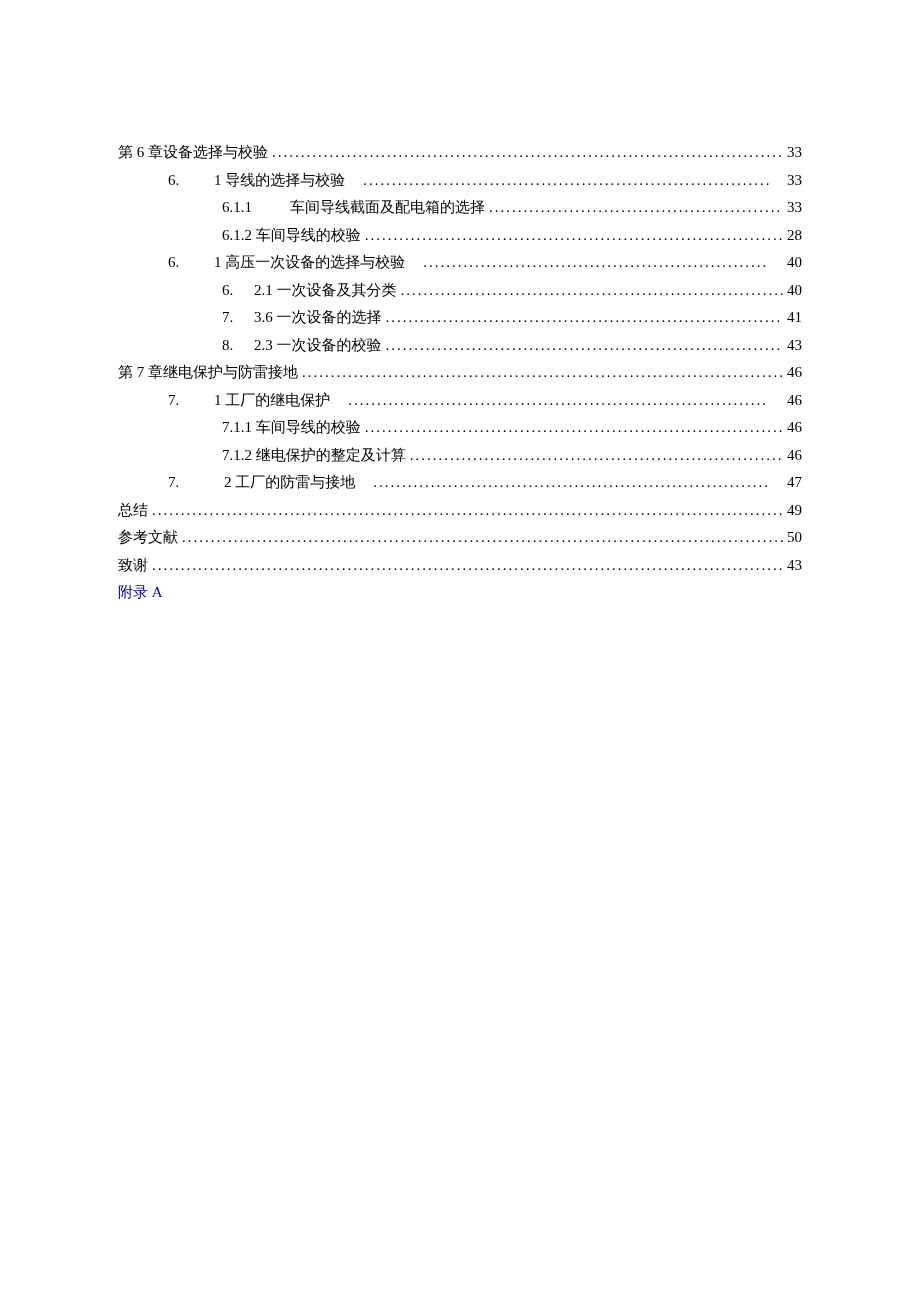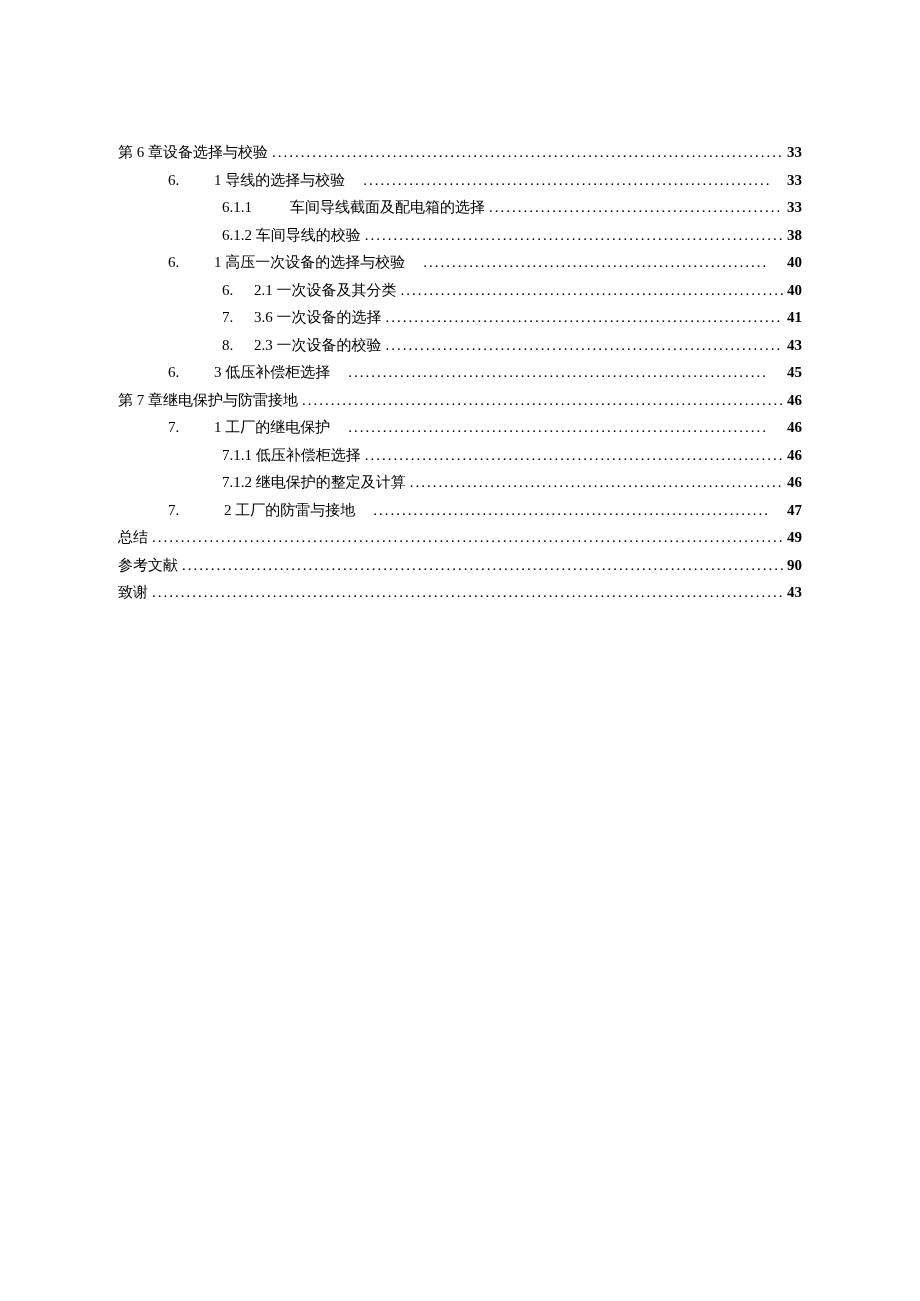--- a/index.html
+++ b/index.html
@@ -34,21 +34,20 @@
     overflow: hidden;
     letter-spacing: 2px;
     margin: 0 4px;
   }
   .dots::before {
     content: "....................................................................................................................................................................";
   }
   .pagenum {
     flex: 0 0 auto;
     text-align: right;
-    font-weight: bold;
   }
   .indent-0 { padding-left: 0; }
   .indent-1 { padding-left: 50px; gap: 14px; }
   .indent-2 { padding-left: 104px; }
   .appendix {
     color: #00009c;
     margin-top: 2px;
   }
 </style>
 </head>
@@ -74,21 +73,21 @@
     <span class="label">
       <span class="num-prefix" style="width:68px;">6.1.1</span><span>车间导线截面及配电箱的选择</span>
     </span>
     <span class="dots"></span>
     <span class="pagenum">33</span>
   </div>
 
   <div class="toc-line indent-2">
     <span class="label">6.1.2 车间导线的校验</span>
     <span class="dots"></span>
-    <span class="pagenum">38</span>
+    <span class="pagenum">28</span>
   </div>
 
   <div class="toc-line indent-1">
     <span class="label">
       <span class="num-prefix" style="width:46px;">6.</span><span>1 高压一次设备的选择与校验</span>
     </span>
     <span class="dots"></span>
     <span class="pagenum">40</span>
   </div>
 
@@ -109,44 +108,37 @@
   </div>
 
   <div class="toc-line indent-2">
     <span class="label">
       <span class="num-prefix" style="width:32px;">8.</span><span>2.3 一次设备的校验</span>
     </span>
     <span class="dots"></span>
     <span class="pagenum">43</span>
   </div>
 
-  <div class="toc-line indent-1">
-    <span class="label">
-      <span class="num-prefix" style="width:46px;">6.</span><span>3 低压补偿柜选择</span>
-    </span>
-    <span class="dots"></span>
-    <span class="pagenum">45</span>
-  </div>
 
   <div class="toc-line indent-0">
     <span class="label">第 7 章继电保护与防雷接地</span>
     <span class="dots"></span>
     <span class="pagenum">46</span>
   </div>
 
   <div class="toc-line indent-1">
     <span class="label">
       <span class="num-prefix" style="width:46px;">7.</span><span>1 工厂的继电保护</span>
     </span>
     <span class="dots"></span>
     <span class="pagenum">46</span>
   </div>
 
   <div class="toc-line indent-2">
-    <span class="label">7.1.1 低压补偿柜选择</span>
+    <span class="label">7.1.1 车间导线的校验</span>
     <span class="dots"></span>
     <span class="pagenum">46</span>
   </div>
 
   <div class="toc-line indent-2">
     <span class="label">7.1.2 继电保护的整定及计算</span>
     <span class="dots"></span>
     <span class="pagenum">46</span>
   </div>
 
@@ -160,23 +152,24 @@
 
   <div class="toc-line indent-0">
     <span class="label">总结</span>
     <span class="dots"></span>
     <span class="pagenum">49</span>
   </div>
 
   <div class="toc-line indent-0">
     <span class="label">参考文献</span>
     <span class="dots"></span>
-    <span class="pagenum">90</span>
+    <span class="pagenum">50</span>
   </div>
 
   <div class="toc-line indent-0">
     <span class="label">致谢</span>
     <span class="dots"></span>
     <span class="pagenum">43</span>
   </div>
 
+  <div class="appendix">附录 A</div>
 
 </div>
 
 </body></html>

